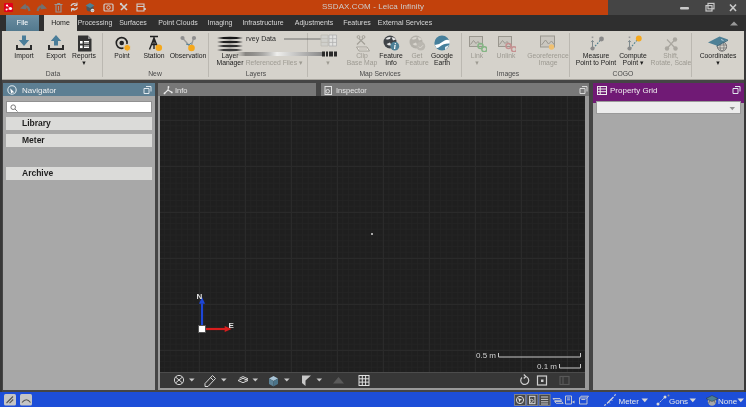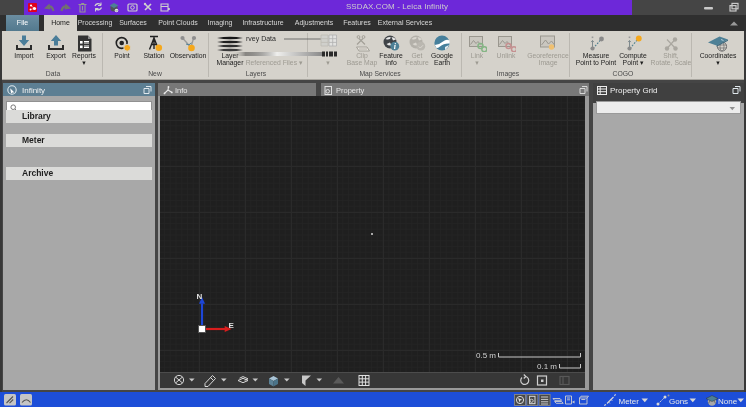--- a/index.html
+++ b/index.html
@@ -1,21 +1,21 @@
 <!DOCTYPE html>
 <html><head>
 <meta charset="utf-8">
 <style>
 * { margin:0; padding:0; box-sizing:border-box; }
 html,body { width:746px; height:407px; overflow:hidden; background:#454545;
   font-family:"Liberation Sans", sans-serif; }
 .abs { position:absolute; }
 #win { position:relative; width:746px; height:407px; will-change:transform; }
 
-#titlebar { position:absolute; left:0; top:0; width:608px; height:15px; background:#6d28d9;margin-left:24px; }
+#titlebar { position:absolute; left:0; top:0; width:608px; height:15px; background:#c2410c; }
 #logo { position:absolute; left:4px; top:3px; width:9px; height:9px; background:#e2001a; border-radius:1px; }
 #title { position:absolute; left:0; top:2px; width:746px; text-align:center; font-size:8px; color:#cdcdcd; letter-spacing:0.1px; }
 
 #tabrow { position:absolute; left:0; top:15px; width:746px; height:16px; background:#2f2f2f; }
 .tab { position:absolute; top:0; height:16px; line-height:16px; font-size:7px; color:#d8d8d8; text-align:center; }
 #tab-file { background:linear-gradient(#6b8da1,#53798e); color:#fff; }
 #tab-home { background:#d5d2cb; color:#1a1a1a; }
 
 #ribbon { position:absolute; left:2px; top:31px; width:742px; height:49px; background:#d5d2cb; border-bottom:1px solid #a8a59e; }
 .gsep { position:absolute; top:2px; width:1px; height:44px; background:#bbb8b1; }
@@ -31,21 +31,21 @@
 .navbtn { position:absolute; left:3px; width:146px; height:13px; background:#dbdbd9; font-size:8.5px; font-weight:bold; color:#1e1e1e; line-height:13px; padding-left:16px; }
 
 #center { position:absolute; left:158px; top:83px; width:431px; height:307px; background:#9a9a9a; }
 #viewhead { position:absolute; left:0; top:0; width:431px; height:13px; background:#787878; }
 #viewhead .gap { position:absolute; left:158px; top:0; width:5px; height:13px; background:#454545; }
 #viewhead .t { position:absolute; top:3px; font-size:7.5px; color:#e8e8e8; }
 #map { position:absolute; left:2px; top:13px; width:425px; height:276px; background:#1f1f1f; overflow:hidden; }
 #maptools { position:absolute; left:2px; top:289px; width:425px; height:16px; background:#373737; border-top:1px solid #4c4c4c; }
 
 #prop { position:absolute; left:593px; top:83px; width:151px; height:307px; background:#a8a8a8; }
-#prophead { position:absolute; left:0; top:0; width:151px; height:20px; background:#404040; }
+#prophead { position:absolute; left:0; top:0; width:151px; height:20px; background:#701a75; }
 #prophead .t { position:absolute; left:17px; top:3px; font-size:8px; color:#f0f0f0; }
 #propdd { position:absolute; left:3px; top:18px; width:145px; height:13px; background:#ececec; border:1px solid #9a9a9a; }
 
 #status { position:absolute; left:0; top:392px; width:746px; height:15px; background:#1d4ed8; }
 </style>
 </head>
 <body>
 <div id="win">
   <div class="abs" style="left:0;top:15px;width:2px;height:392px;background:#383838"></div>
   <div class="abs" style="left:744px;top:15px;width:2px;height:392px;background:#383838"></div>
@@ -272,50 +272,50 @@
         <path d="M10.5 10.5 L22 4.5 l0 1.2 -11.5 6 z" fill="#3d6b80"></path>
         <path d="M15 4.5 l2.5 1" stroke="#cfe0e8" stroke-width="0.8"></path>
       </svg>Coordinates<br>▾</div>
   </div>
   <div id="nav">
     <div id="navhead">
       <svg class="abs" style="left:4px;top:2px" width="10" height="10" viewBox="0 0 10 10">
         <circle cx="5" cy="5" r="4.2" fill="none" stroke="#dfe9ee" stroke-width="1.1"></circle>
         <path d="M3.2 3.2 L7.4 7.4 L5.4 7.4 L4.2 8.6 L3.6 5.8 z" fill="#fff"></path>
       </svg>
-      <div class="t">Infinity</div>
+      <div class="t">Navigator</div>
       <svg class="abs" style="left:140px;top:3px" width="9" height="9" viewBox="0 0 9 9">
         <path d="M1 2.5 h5 v5 h-5 z M3 0.5 h5 v5" fill="none" stroke="#dfe7ec" stroke-width="1"></path>
       </svg>
     </div>
     <div id="navsearch">
       <svg class="abs" style="left:3px;top:2px" width="8" height="8" viewBox="0 0 8 8">
         <circle cx="3.2" cy="3.2" r="2.3" fill="none" stroke="#777" stroke-width="1"></circle>
         <path d="M5 5 L7.5 7.5" stroke="#777" stroke-width="1"></path>
       </svg>
     </div>
-    <div class="navbtn" style="top:27px">Library</div>
+    <div class="navbtn" style="top:34px">Library</div>
     <div class="navbtn" style="top:51px">Meter</div>
     <div class="navbtn" style="top:84px">Archive</div>
   </div>
   <div id="center">
     <div id="viewhead">
       <svg class="abs" style="left:5px;top:3px" width="10" height="9" viewBox="0 0 10 9">
         <path d="M5 4 L5.5 0.8 M5 4 L1.2 7.6 M5 4 L9 6.5" stroke="#ececec" stroke-width="1.1" fill="none"></path>
         <circle cx="5.5" cy="1" r="0.9" fill="#ececec"></circle>
         <circle cx="1.5" cy="7.4" r="0.9" fill="#ececec"></circle>
         <circle cx="8.8" cy="6.4" r="0.9" fill="#ececec"></circle>
       </svg>
       <div class="t" style="left:17px">Info</div>
       <div class="gap"></div>
       <svg class="abs" style="left:166px;top:3px" width="9" height="9" viewBox="0 0 9 9">
         <rect x="1" y="0.5" width="6.5" height="8" fill="none" stroke="#e0e0e0"></rect>
         <circle cx="3.7" cy="5.3" r="1.8" fill="none" stroke="#e0e0e0"></circle>
       </svg>
-      <div class="t" style="left:178px">Property</div>
+      <div class="t" style="left:178px">Inspector</div>
       <svg class="abs" style="left:421px;top:3px" width="9" height="9" viewBox="0 0 9 9">
         <path d="M1 2.5 h5 v5 h-5 z M3 0.5 h5 v5" fill="none" stroke="#d8d8d8" stroke-width="1"></path>
       </svg>
     </div>
     <div id="map">
       <svg width="425" height="276" viewBox="0 0 425 276">
         <defs>
           <pattern id="mg" x="5" y="1.5" width="5.75" height="5.75" patternUnits="userSpaceOnUse">
             <path d="M5.25 0 V5.75 M0 5.25 H5.75" stroke="#232323" stroke-width="0.8" fill="none"></path>
           </pattern>

